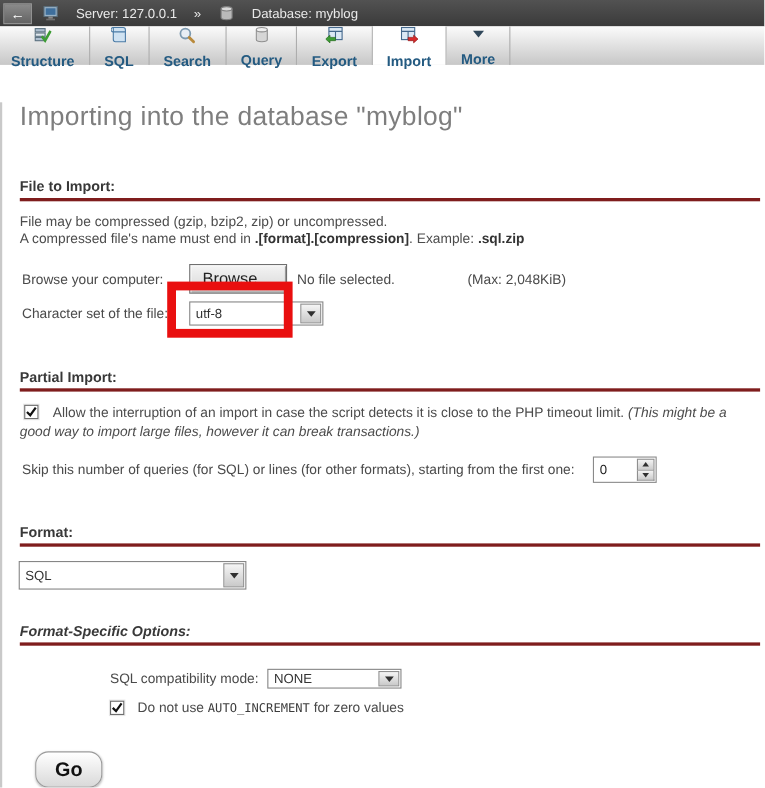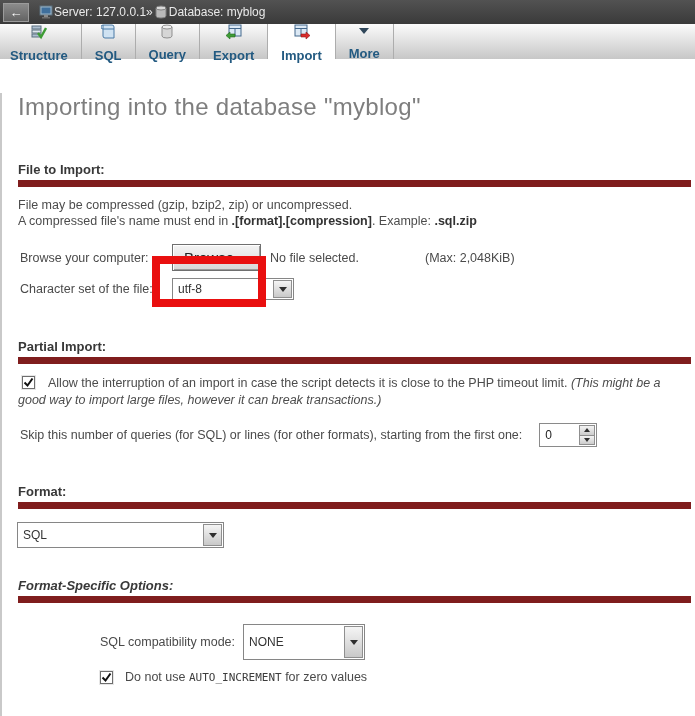--- a/index.html
+++ b/index.html
@@ -5,39 +5,39 @@
   * { margin:0; padding:0; box-sizing:border-box; }
   html,body { width:695px; height:716px; overflow:hidden; background:#fff;
     font-family:"Liberation Sans","DejaVu Sans",sans-serif; }
 
   
   .topbar { height:24px; background:linear-gradient(#525252,#3a3a3a);
     display:flex; align-items:center; color:#e9e9e9; font-size:12px; padding-left:3px; }
   .backbtn { width:26px; height:19px; margin-right:9px; background:linear-gradient(#8b8b8b,#636363);
     border:1px solid #9b9b9b; color:#fff; display:flex; align-items:center; justify-content:center;
     font-size:13px; cursor:pointer; }
-  .crumb { display:flex; align-items:center; gap:0; }
+  .crumb { display:flex; align-items:center; gap:15px; }
   .crumb .txt { white-space:nowrap; }
   .icon16 { display:inline-flex; width:16px; height:16px; align-items:center; justify-content:center; }
 
   
   .tabstrip { height:35px; background:linear-gradient(#fbfbfb,#c7c7c7);
     display:flex; align-items:stretch; }
   .tab { display:flex; align-items:center; gap:8px; padding:0 13px;
     border-right:1px solid #adadad; font-weight:bold; font-size:13px; color:#235a81; cursor:pointer;flex-direction:column; }
   .tab:first-child { padding-left:10px; }
   .tab.active { background:#fff; }
 
   
   .content { position:relative; height:657px; background:#fff; border-left:2px solid #c9c9c9;
     color:#4a4a4a; font-size:12.5px; }
   .pgtitle { margin:34px 0 0 16px; font-size:24px; font-weight:normal; color:#7e7e7e; letter-spacing:.3px; }
 
   .sechead { margin:0 4px 0 16px; padding-bottom:3px; font-size:13px; font-weight:bold; color:#383838;
-    border-bottom:7px solid #7f1d1d; }
+    border-bottom:3px solid #7f1d1d; }
   .sh1 { margin-top:41px; }
   .sh2 { margin-top:39px; }
   .sh3 { margin-top:37px; }
   .sh4 { margin-top:30px;font-style:italic; }
 
   .para { margin:10px 4px 0 16px; line-height:16px; color:#4c4c4c; }
   .para b { color:#333; }
 
   .row { display:flex; align-items:center; margin-left:18px; }
   .browse-row { margin-top:15px; }
@@ -53,21 +53,21 @@
   
   .wsel { display:flex; align-items:stretch; background:#fff; border:1px solid #868686; cursor:pointer; }
   .wsel .val { flex:1; display:flex; align-items:center; padding-left:5px; font-size:12px; color:#333;
     white-space:nowrap; overflow:hidden; }
   .wsel .arrowbtn { width:19px; margin:1px; background:linear-gradient(#f5f5f5,#c9c9c9);
     border:1px solid #8f8f8f; display:flex; align-items:center; justify-content:center; }
   .tri-dn { width:0; height:0; border-left:4px solid transparent; border-right:4px solid transparent;
     border-top:5px solid #2f2f2f; }
   .sel-charset { width:122px; height:22px; }
   .sel-format  { width:207px; height:26px; margin:13px 0 0 15px; }
-  .sel-compat  { width:122px; height:36px; margin-left:8px;justify-content:space-between; }
+  .sel-compat  { width:122px; height:18px; margin-left:8px;justify-content:space-between; }
 
   
   .chk { width:13px; height:13px; background:#fff; border:1px solid #6e6e6e;
     box-shadow:0 0 0 1px #e6e6e6; display:inline-flex; align-items:center; justify-content:center;
     flex:0 0 auto; cursor:pointer; }
 
   .allow-para { margin:11px 16px 0 16px; line-height:17px; color:#4c4c4c; }
   .allow-para .chk { float:left; margin:1px 13px 0 4px; }
 
   .skip-row { margin-top:14px; }
@@ -137,20 +137,29 @@
     <span>Structure</span>
   </div>
   <div class="tab">
     <span class="icon16">
       <svg width="14" height="16" viewBox="0 0 14 16">
         <path d="M2 1 h9 a2 2 0 0 1 2 2 v11 h-9 a2 2 0 0 1 -2-2 z" fill="#cfe2f2" stroke="#4a7ba6"></path>
         <path d="M2 1 a2 2 0 0 0 0 4 h11" fill="none" stroke="#4a7ba6"></path>
       </svg>
     </span>
     <span>SQL</span>
+  </div>
+  <div class="tab">
+    <span class="icon16">
+      <svg width="16" height="16" viewBox="0 0 16 16">
+        <circle cx="6.5" cy="6.5" r="4.5" fill="#e8eef4" stroke="#7d9ab0" stroke-width="1.6"></circle>
+        <line x1="10" y1="10" x2="14" y2="14" stroke="#b98a3c" stroke-width="2.6" stroke-linecap="round"></line>
+      </svg>
+    </span>
+    <span>Search</span>
   </div>
   <div class="tab">
     <span class="icon16">
       <svg width="12" height="15" viewBox="0 0 12 15">
         <path d="M1 3 v9 a5 2 0 0 0 10 0 v-9" fill="#d6d6d6" stroke="#8f8f8f"></path>
         <ellipse cx="6" cy="3" rx="5" ry="2" fill="#efefef" stroke="#8f8f8f"></ellipse>
       </svg>
     </span>
     <span>Query</span>
   </div>

